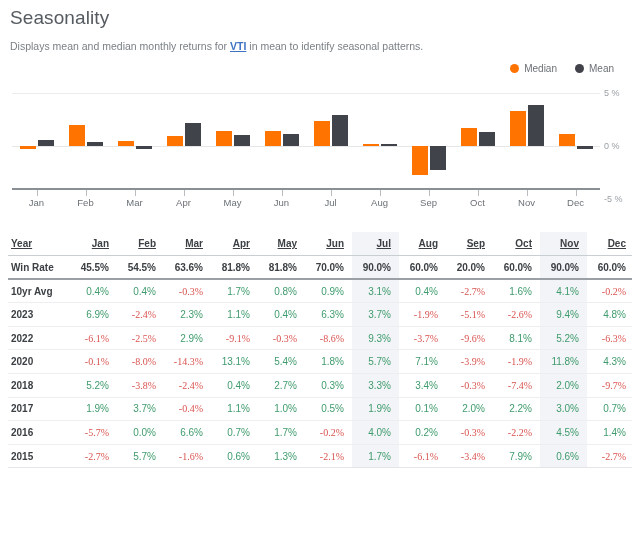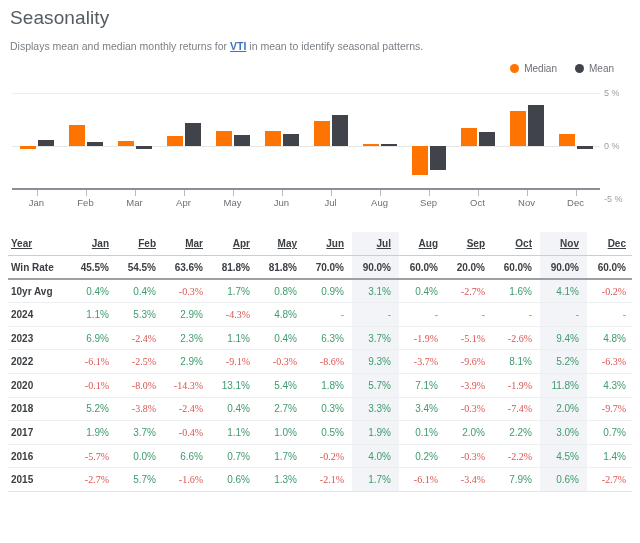--- a/index.html
+++ b/index.html
@@ -251,35 +251,20 @@
             <td class="pos">0.8%</td>
             <td class="pos">0.9%</td>
             <td class="pos hl">3.1%</td>
             <td class="pos">0.4%</td>
             <td class="neg">-2.7%</td>
             <td class="pos">1.6%</td>
             <td class="pos hl">4.1%</td>
             <td class="neg">-0.2%</td>
           </tr>
           <tr class="data">
-            <td class="year-col">2024</td>
-            <td class="pos">1.1%</td>
-            <td class="pos">5.3%</td>
-            <td class="pos">2.9%</td>
-            <td class="neg">-4.3%</td>
-            <td class="pos">4.8%</td>
-            <td class="neu">-</td>
-            <td class="neu hl">-</td>
-            <td class="neu">-</td>
-            <td class="neu">-</td>
-            <td class="neu">-</td>
-            <td class="neu hl">-</td>
-            <td class="neu">-</td>
-          </tr>
-          <tr class="data">
             <td class="year-col">2023</td>
             <td class="pos">6.9%</td>
             <td class="neg">-2.4%</td>
             <td class="pos">2.3%</td>
             <td class="pos">1.1%</td>
             <td class="pos">0.4%</td>
             <td class="pos">6.3%</td>
             <td class="pos hl">3.7%</td>
             <td class="neg">-1.9%</td>
             <td class="neg">-5.1%</td>

